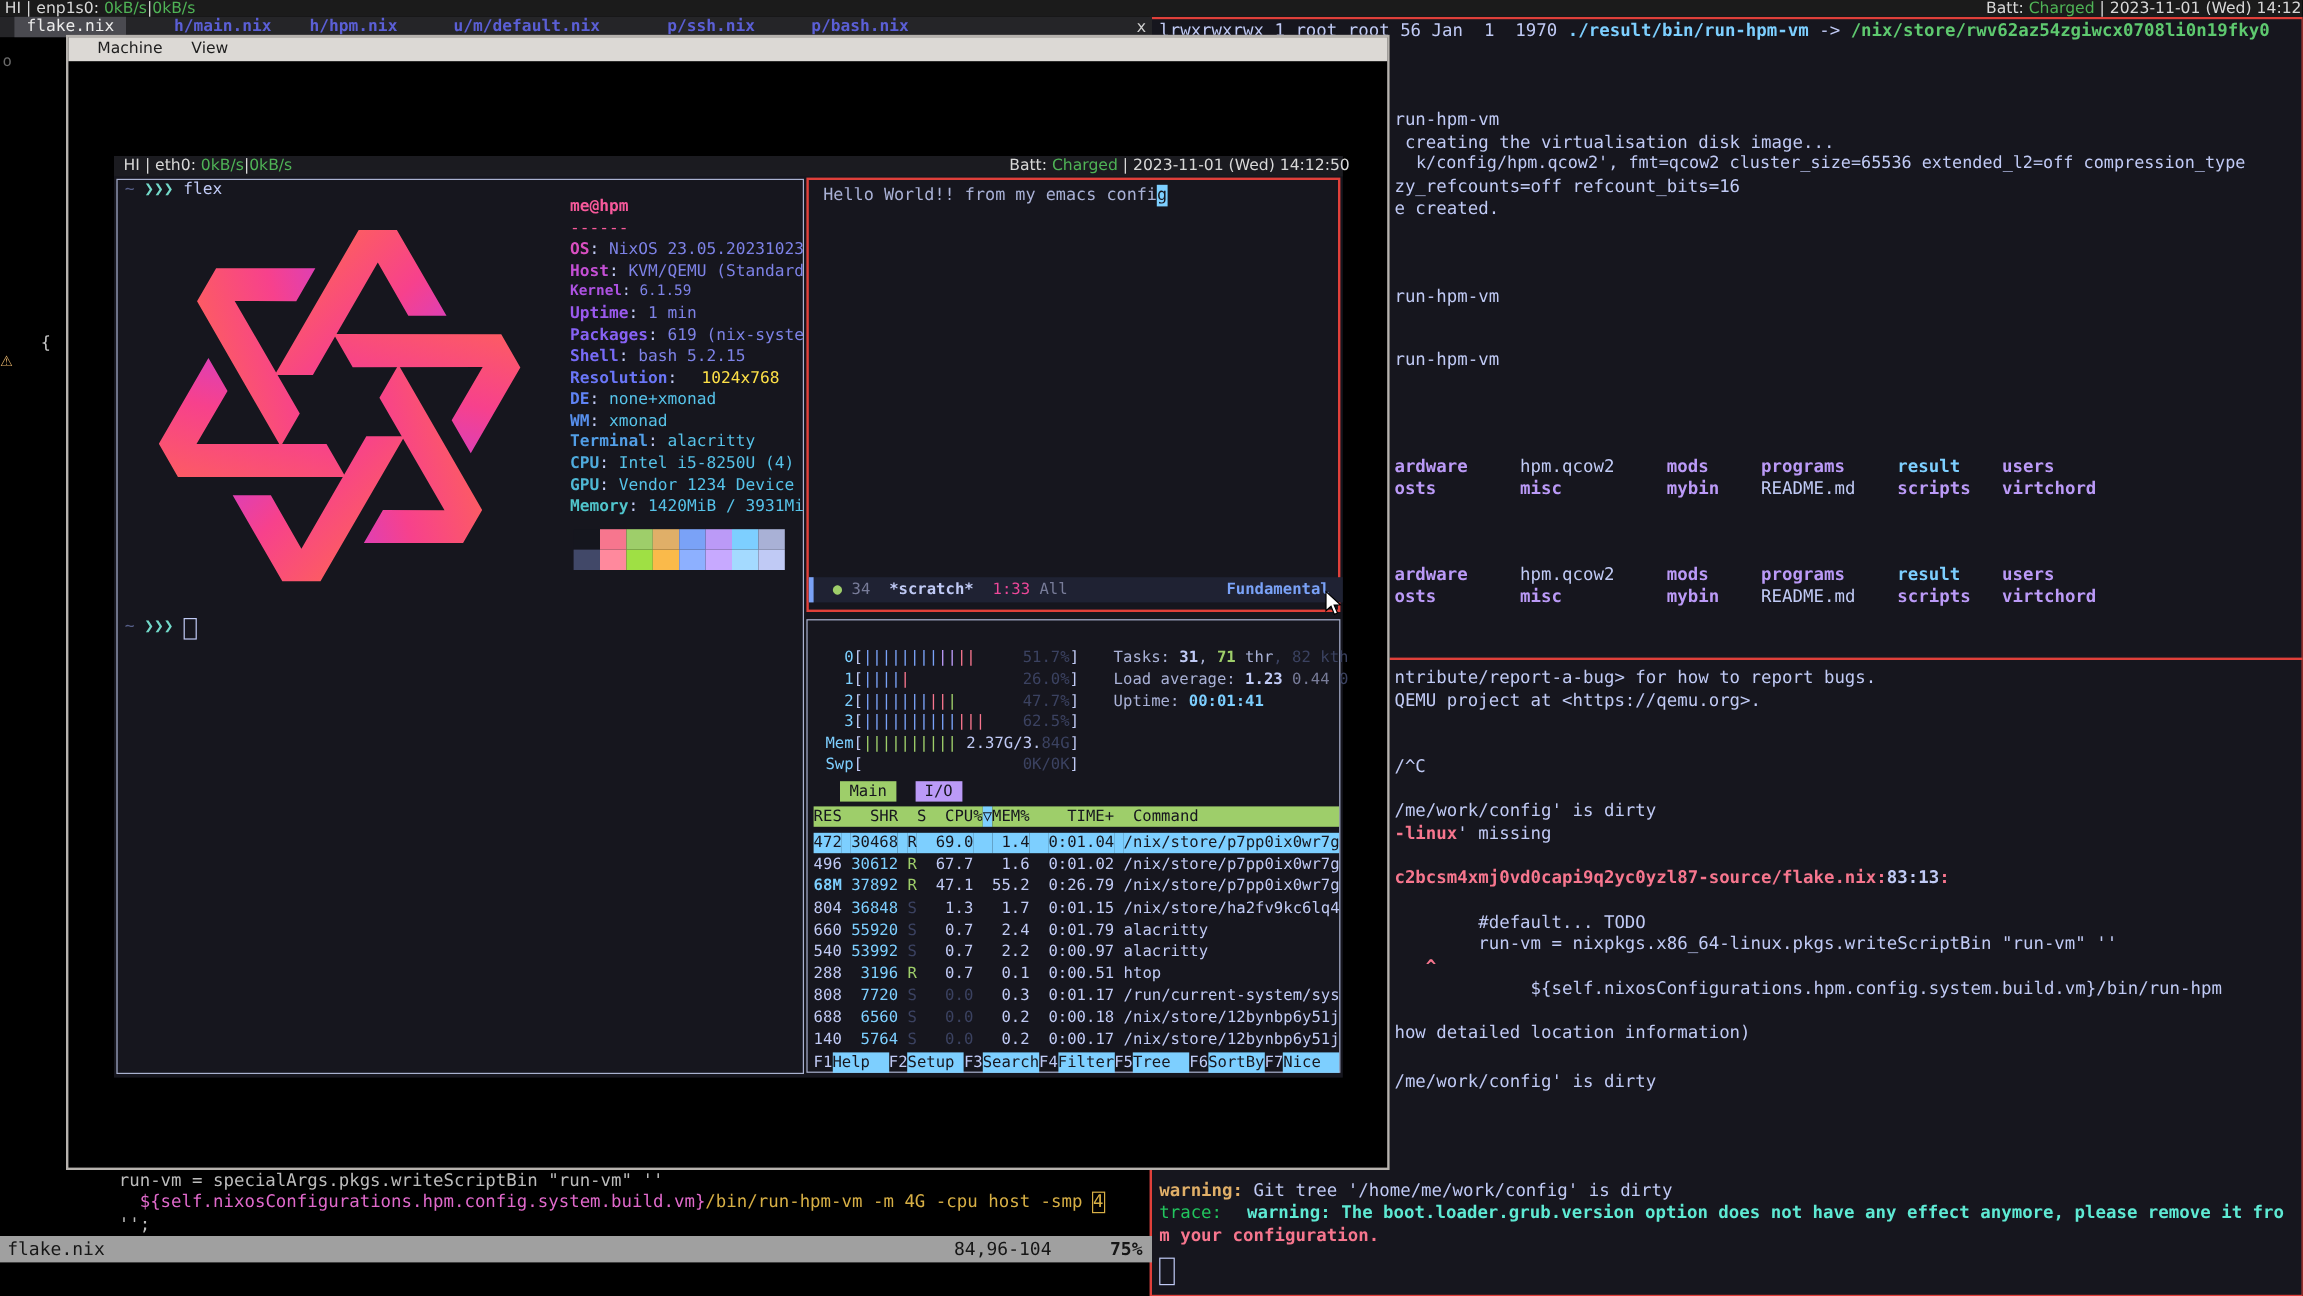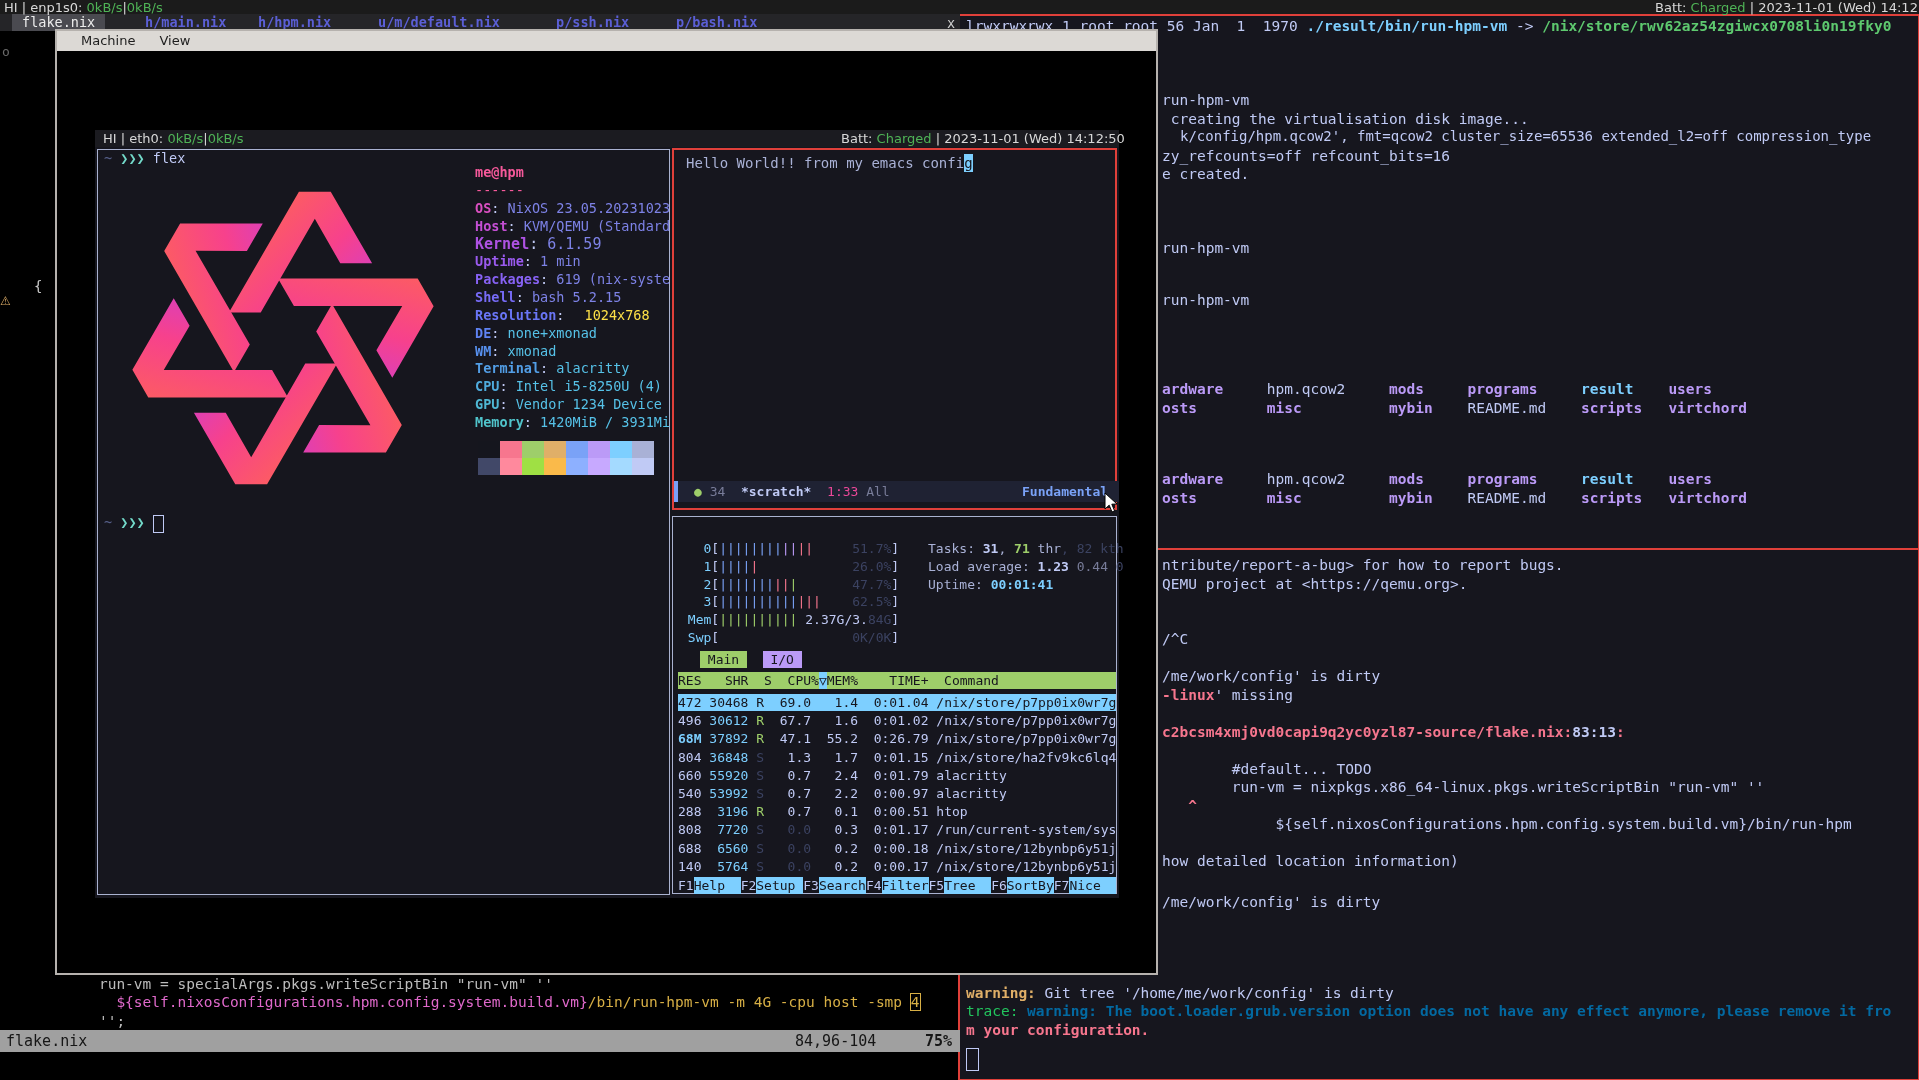--- a/index.html
+++ b/index.html
@@ -100,21 +100,21 @@
       <div class="line" style="left: 1162px; top: 667px; font-size: 14.5px;"><span style="color: rgb(192, 202, 245);">/me/work/config' is dirty</span></div>
       <div class="line" style="left: 1162px; top: 686px; font-size: 14.5px;"><span class="b" style="color: rgb(247, 118, 142);">-linux</span><span style="color: rgb(192, 202, 245);">' missing</span></div>
       <div class="line" style="left: 1162px; top: 723px; font-size: 14.5px;"><span class="b" style="color: rgb(247, 118, 142);">c2bcsm4xmj0vd0capi9q2yc0yzl87-source/flake.nix:</span><span class="b" style="color: rgb(192, 202, 245);">83:13</span><span class="b" style="color: rgb(247, 118, 142);">:</span></div>
       <div class="line" style="left: 1162px; top: 760px; font-size: 14.5px;"><span style="color: rgb(192, 202, 245);">        #default... TODO</span></div>
       <div class="line" style="left: 1162px; top: 778px; font-size: 14.5px;"><span style="color: rgb(192, 202, 245);">        run-vm = nixpkgs.x86_64-linux.pkgs.writeScriptBin "run-vm" ''</span></div>
       <div class="line" style="left: 1162px; top: 797px; font-size: 14.5px;"><span class="b" style="color: rgb(247, 118, 142);">   ^</span></div>
       <div class="line" style="left: 1162px; top: 815px; font-size: 14.5px;"><span style="color: rgb(192, 202, 245);">             ${self.nixosConfigurations.hpm.config.system.build.vm}/bin/run-hpm</span></div>
       <div class="line" style="left: 1162px; top: 852px; font-size: 14.5px;"><span style="color: rgb(192, 202, 245);">how detailed location information)</span></div>
       <div class="line" style="left: 1162px; top: 893px; font-size: 14.5px;"><span style="color: rgb(192, 202, 245);">/me/work/config' is dirty</span></div>
       <div class="line" style="left: 966px; top: 984px; font-size: 14.5px;"><span class="b" style="color: rgb(224, 175, 104);">warning: </span><span style="color: rgb(192, 202, 245);">Git tree '/home/me/work/config' is dirty</span></div>
-      <div class="line" style="left: 966px; top: 1002px; font-size: 14.5px;"><span style="color: #22c55e;">trace: </span><span class="b" style="color: #0369a1;">warning: The boot.loader.grub.version option does not have any effect anymore, please remove it fro</span></div>
+      <div class="line" style="left: 966px; top: 1002px; font-size: 14.5px;"><span style="color: #22c55e;">trace: </span><span class="b" style="color: #5eead4; margin-left: 12px;">warning: The boot.loader.grub.version option does not have any effect anymore, please remove it fro</span></div>
       <div class="line" style="left: 966px; top: 1021px; font-size: 14.5px;"><span class="b" style="color: rgb(247, 118, 142);">m your configuration.</span></div>
       <div class="line" style="left: 64px; top: 975px; font-size: 14.5px;"><span style="color: rgb(188, 188, 188);">    run-vm = specialArgs.pkgs.writeScriptBin "run-vm" ''</span></div>
       <div class="line" style="left: 64px; top: 993px; font-size: 14.5px;"><span style="color: rgb(188, 188, 188);">      </span><span style="color: rgb(224, 105, 203);">${self.nixosConfigurations.hpm.config.system.build.vm}</span><span style="color: rgb(215, 175, 69);">/bin/run-hpm-vm -m 4G -cpu host -smp </span><span class="boxed" style="color: rgb(215, 175, 69);">4</span></div>
       <div class="line" style="left: 64px; top: 1012px; font-size: 14.5px;"><span style="color: rgb(188, 188, 188);">    '';</span></div>
     </div>
 
   <div id="qemu">
     <div id="qemu-menu"><span class="mitem">Machine</span><span class="mitem">View</span></div>
   </div>
 
@@ -167,21 +167,21 @@
       <div class="line" style="left: 680px; top: 594px; font-size: 13px;"><span style="color: rgb(125, 207, 255);">   3</span><span style="color: rgb(192, 202, 245);">[</span><span style="color: rgb(122, 162, 247);">||||||||||</span><span style="color: rgb(247, 118, 142);">|||</span><span style="color: rgb(192, 202, 245);">    </span><span style="color: rgb(59, 66, 97);">62.5%</span><span style="color: rgb(192, 202, 245);">]</span></div>
       <div class="line" style="left: 680px; top: 612px; font-size: 13px;"><span style="color: rgb(125, 207, 255);"> Mem</span><span style="color: rgb(192, 202, 245);">[</span><span style="color: rgb(158, 206, 106);">||||||||||</span><span style="color: rgb(192, 202, 245);"> </span><span style="color: rgb(192, 202, 245);">2.37G</span><span style="color: rgb(192, 202, 245);">/3.</span><span style="color: rgb(59, 66, 97);">84G</span><span style="color: rgb(192, 202, 245);">]</span></div>
       <div class="line" style="left: 680px; top: 630px; font-size: 13px;"><span style="color: rgb(125, 207, 255);"> Swp</span><span style="color: rgb(192, 202, 245);">[</span><span style="color: rgb(192, 202, 245);">                 </span><span style="color: rgb(59, 66, 97);">0K/0K</span><span style="color: rgb(192, 202, 245);">]</span></div>
       <div class="line" style="left: 700px; top: 652px; font-size: 13px;"><span style="color: rgb(22, 22, 30); background: rgb(158, 206, 106); padding: 1px 0px;"> Main </span><span style="color: rgb(192, 202, 245);">  </span><span style="color: rgb(22, 22, 30); background: rgb(187, 154, 247); padding: 1px 0px;"> I/O </span></div>
       <div class="line" style="left: 678px; top: 673px; font-size: 13px;"><span style="color: rgb(22, 22, 30); background: rgb(158, 206, 106); padding: 1px 0px;">RES   SHR  S  CPU%</span><span style="color: rgb(22, 22, 30); background: rgb(125, 207, 255); padding: 1px 0px;">▽</span><span style="color: rgb(22, 22, 30); background: rgb(158, 206, 106); padding: 1px 0px;">MEM%    TIME+  Command               </span></div>
       <div class="line" style="left: 678px; top: 878px; font-size: 13px;"><span style="color: rgb(192, 202, 245);">F1</span><span style="color: rgb(22, 22, 30); background: rgb(125, 207, 255); padding: 1px 0px;">Help  </span><span style="color: rgb(192, 202, 245);">F2</span><span style="color: rgb(22, 22, 30); background: rgb(125, 207, 255); padding: 1px 0px;">Setup </span><span style="color: rgb(192, 202, 245);">F3</span><span style="color: rgb(22, 22, 30); background: rgb(125, 207, 255); padding: 1px 0px;">Search</span><span style="color: rgb(192, 202, 245);">F4</span><span style="color: rgb(22, 22, 30); background: rgb(125, 207, 255); padding: 1px 0px;">Filter</span><span style="color: rgb(192, 202, 245);">F5</span><span style="color: rgb(22, 22, 30); background: rgb(125, 207, 255); padding: 1px 0px;">Tree  </span><span style="color: rgb(192, 202, 245);">F6</span><span style="color: rgb(22, 22, 30); background: rgb(125, 207, 255); padding: 1px 0px;">SortBy</span><span style="color: rgb(192, 202, 245);">F7</span><span style="color: rgb(22, 22, 30); background: rgb(125, 207, 255); padding: 1px 0px;">Nice  </span></div>
       <div class="line" style="left: 475px; top: 164px; font-size: 13.5px;"><span class="b" style="color: rgb(247, 89, 155);">me@hpm</span></div>
       <div class="line" style="left: 475px; top: 181.86px; font-size: 13.5px;"><span style="color: rgb(247, 89, 155);">------</span></div>
       <div class="line" style="left: 475px; top: 199.72px; font-size: 13.5px;"><span class="b" style="color: rgb(217, 79, 192);">OS</span><span style="color: rgb(192, 202, 245);">: </span><span style="color: rgb(125, 130, 230);">NixOS 23.05.20231023</span></div>
       <div class="line" style="left: 475px; top: 217.58px; font-size: 13.5px;"><span class="b" style="color: rgb(196, 79, 212);">Host</span><span style="color: rgb(192, 202, 245);">: </span><span style="color: rgb(125, 130, 230);">KVM/QEMU (Standard</span></div>
-      <div class="line" style="left: 475px; top: 235.44px; font-size: 15px;"><span class="b" style="color: rgb(174, 82, 227);">Kernel</span><span style="color: rgb(192, 202, 245);">: </span><span style="color: rgb(125, 130, 230);">6.1.59</span></div>
+      <div class="line" style="left: 475px; top: 235.44px; font-size: 12px;"><span class="b" style="color: rgb(174, 82, 227);">Kernel</span><span style="color: rgb(192, 202, 245);">: </span><span style="color: rgb(125, 130, 230);">6.1.59</span></div>
       <div class="line" style="left: 475px; top: 253.3px; font-size: 13.5px;"><span class="b" style="color: rgb(154, 90, 238);">Uptime</span><span style="color: rgb(192, 202, 245);">: </span><span style="color: rgb(125, 130, 230);">1 min</span></div>
       <div class="line" style="left: 475px; top: 271.16px; font-size: 13.5px;"><span class="b" style="color: rgb(135, 98, 244);">Packages</span><span style="color: rgb(192, 202, 245);">: </span><span style="color: rgb(125, 130, 230);">619 (nix-syste</span></div>
       <div class="line" style="left: 475px; top: 289.02px; font-size: 13.5px;"><span class="b" style="color: rgb(119, 107, 247);">Shell</span><span style="color: rgb(192, 202, 245);">: </span><span style="color: rgb(125, 130, 230);">bash 5.2.15</span></div>
       <div class="line" style="left: 475px; top: 306.88px; font-size: 13.5px;"><span class="b" style="color: rgb(106, 118, 247);">Resolution</span><span style="color: rgb(192, 202, 245);">: </span><span style="color: #fde047; margin-left: 12px;">1024x768</span></div>
       <div class="line" style="left: 475px; top: 324.74px; font-size: 13.5px;"><span class="b" style="color: rgb(95, 131, 244);">DE</span><span style="color: rgb(192, 202, 245);">: </span><span style="color: rgb(86, 194, 232);">none+xmonad</span></div>
       <div class="line" style="left: 475px; top: 342.6px; font-size: 13.5px;"><span class="b" style="color: rgb(87, 144, 238);">WM</span><span style="color: rgb(192, 202, 245);">: </span><span style="color: rgb(86, 194, 232);">xmonad</span></div>
       <div class="line" style="left: 475px; top: 360.46px; font-size: 13.5px;"><span class="b" style="color: rgb(82, 158, 230);">Terminal</span><span style="color: rgb(192, 202, 245);">: </span><span style="color: rgb(86, 194, 232);">alacritty</span></div>
       <div class="line" style="left: 475px; top: 378.32px; font-size: 13.5px;"><span class="b" style="color: rgb(79, 171, 221);">CPU</span><span style="color: rgb(192, 202, 245);">: </span><span style="color: rgb(86, 194, 232);">Intel i5-8250U (4)</span></div>
       <div class="line" style="left: 475px; top: 396.18px; font-size: 13.5px;"><span class="b" style="color: rgb(79, 184, 212);">GPU</span><span style="color: rgb(192, 202, 245);">: </span><span style="color: rgb(86, 194, 232);">Vendor 1234 Device</span></div>
       <div class="line" style="left: 475px; top: 414.04px; font-size: 13.5px;"><span class="b" style="color: rgb(80, 196, 203);">Memory</span><span style="color: rgb(192, 202, 245);">: </span><span style="color: rgb(86, 194, 232);">1420MiB / 3931Mi</span></div>

